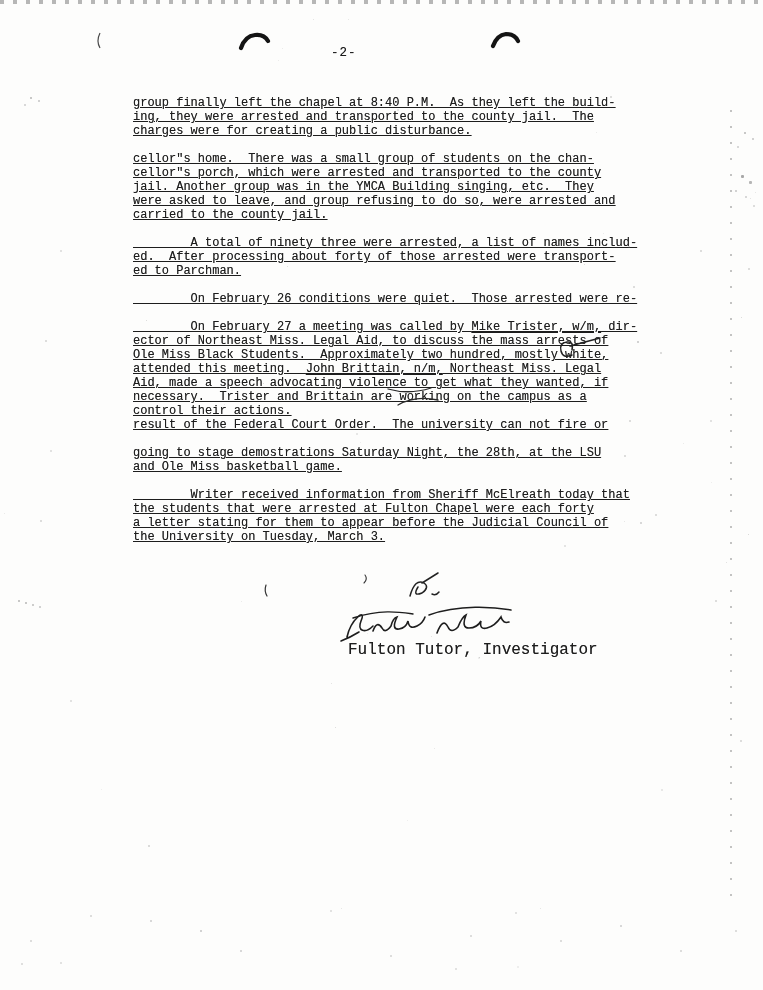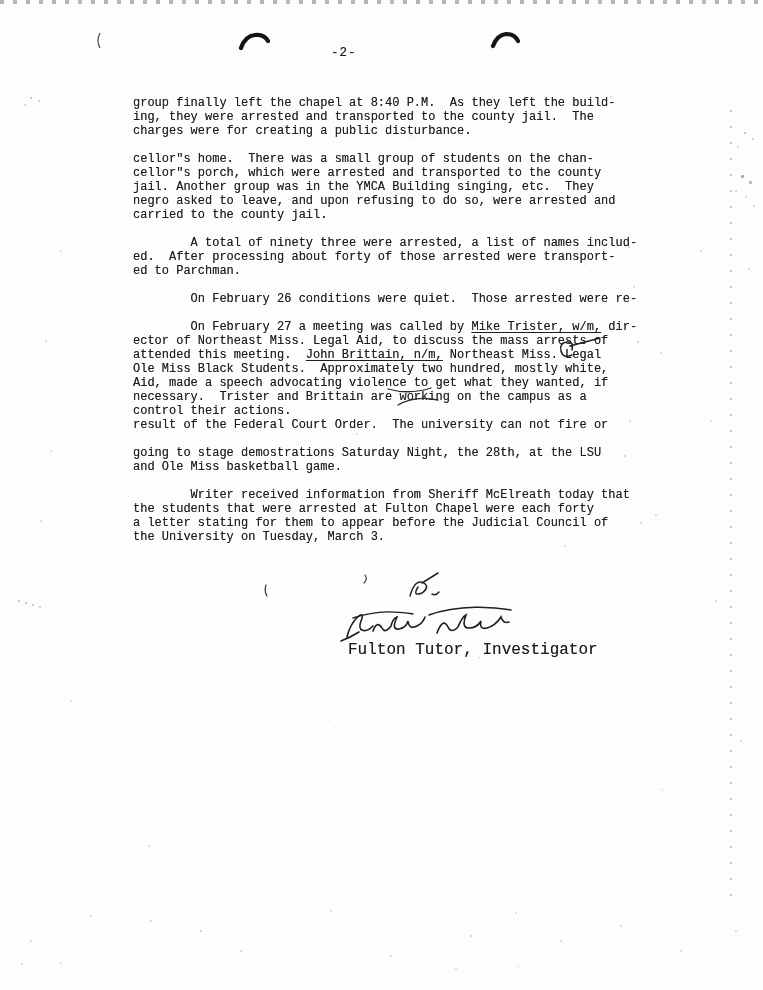--- a/index.html
+++ b/index.html
@@ -22,20 +22,21 @@
   }
   .page-number{
     position:absolute;left:331px;top:46px;width:60px;
     font-size:12.5px;letter-spacing:1px;
     color:#191919;text-shadow:0 0 .5px rgba(0,0,0,.5);
   }
   .text-block{
     position:absolute;left:133px;top:96px;width:520px;
     font-size:12px;line-height:14px;
     text-shadow:0 0 .6px rgba(20,20,20,.55);
+    text-decoration:underline;
   }
   .para{margin:0 0 14px 0;}
   .para.gap-lg{margin-top:7px;}
   .line{white-space:pre;}
   .u{text-decoration:underline;text-underline-offset:2px;text-decoration-thickness:1.2px;}
   .mark{position:absolute;pointer-events:none;}
   .typed-signature{
     position:absolute;left:348px;top:641px;
     font-size:16px;text-shadow:0 0 .6px rgba(20,20,20,.55);
   }
@@ -65,36 +66,36 @@
   <div class="text-block" id="text-block">
       <div class="para">
         <div class="line"><span>group finally left the chapel at 8:40 P.M.  As they left the build-</span></div>
         <div class="line"><span>ing, they were arrested and transported to the county jail.  The</span></div>
         <div class="line"><span>charges were for creating a public disturbance.</span></div>
       </div>
       <div class="para">
         <div class="line"><span>cellor"s home.  There was a small group of students on the chan-</span></div>
         <div class="line"><span>cellor"s porch, which were arrested and transported to the county</span></div>
         <div class="line"><span>jail. Another group was in the YMCA Building singing, etc.  They</span></div>
-        <div class="line"><span>negro asked to leave, and upon refusing to do so, were arrested and</span></div>
+        <div class="line"><span>were asked to leave, and group refusing to do so, were arrested and</span></div>
         <div class="line"><span>carried to the county jail.</span></div>
       </div>
       <div class="para">
         <div class="line"><span>        A total of ninety three were arrested, a list of names includ-</span></div>
         <div class="line"><span>ed.  After processing about forty of those arrested were transport-</span></div>
         <div class="line"><span>ed to Parchman.</span></div>
       </div>
       <div class="para">
         <div class="line"><span>        On February 26 conditions were quiet.  Those arrested were re-</span></div>
       </div>
       <div class="para">
         <div class="line"><span>        On February 27 a meeting was called by </span><span class="u">Mike Trister, w/m,</span><span> dir-</span></div>
         <div class="line"><span>ector of Northeast Miss. Legal Aid, to discuss the mass arrests of</span></div>
+        <div class="line"><span>Ole Miss Black Students.  Approximately two hundred, mostly white,</span></div>
         <div class="line"><span>attended this meeting.  </span><span class="u">John Brittain, n/m,</span><span> Northeast Miss. Legal</span></div>
-        <div class="line"><span>Ole Miss Black Students.  Approximately two hundred, mostly white,</span></div>
         <div class="line"><span>Aid, made a speech advocating violence to get what they wanted, if</span></div>
         <div class="line"><span>necessary.  Trister and Brittain are working on the campus as a</span></div>
         <div class="line"><span>control their actions.</span></div>
         <div class="line"><span>result of the Federal Court Order.  The university can not fire or</span></div>
       </div>
       <div class="para gap-lg">
         <div class="line"><span>going to stage demostrations Saturday Night, the 28th, at the LSU</span></div>
         <div class="line"><span>and Ole Miss basketball game.</span></div>
       </div>
       <div class="para">

